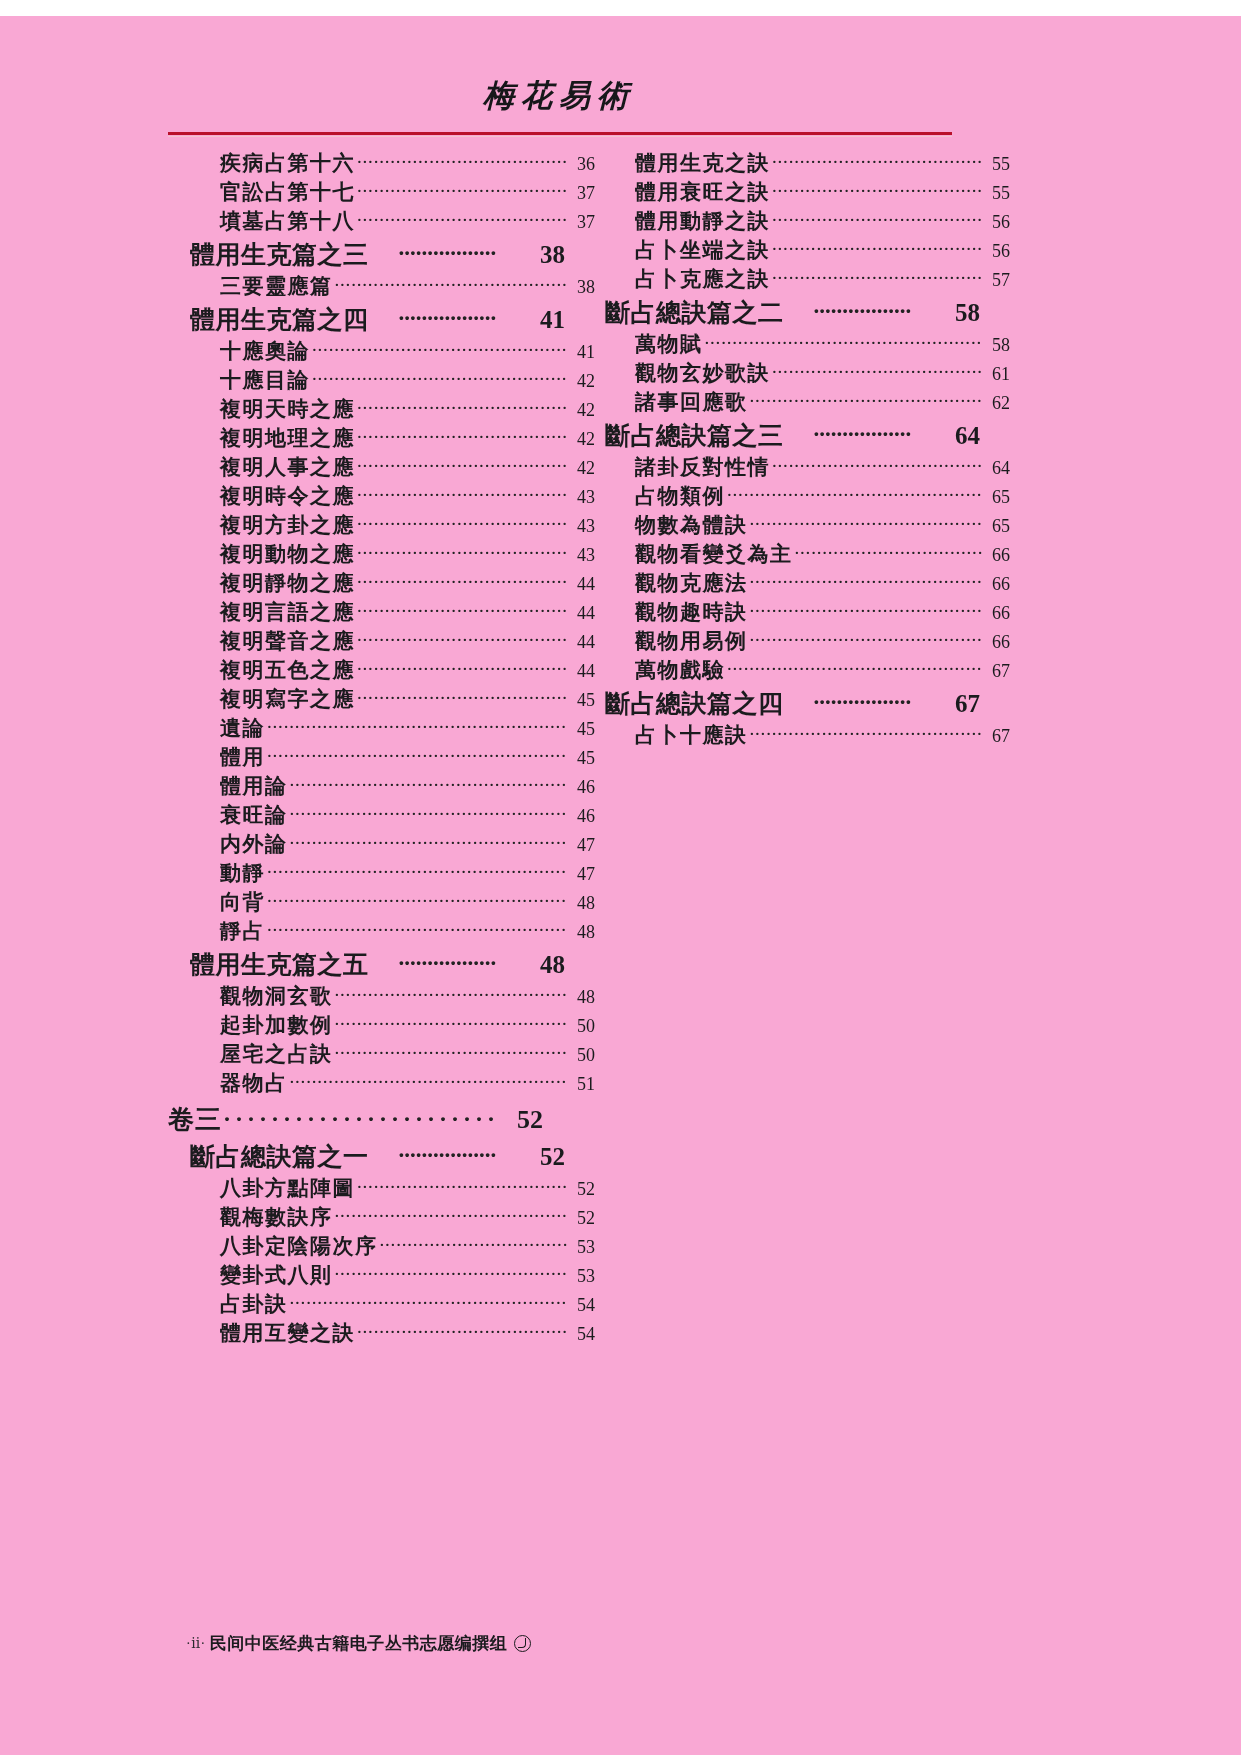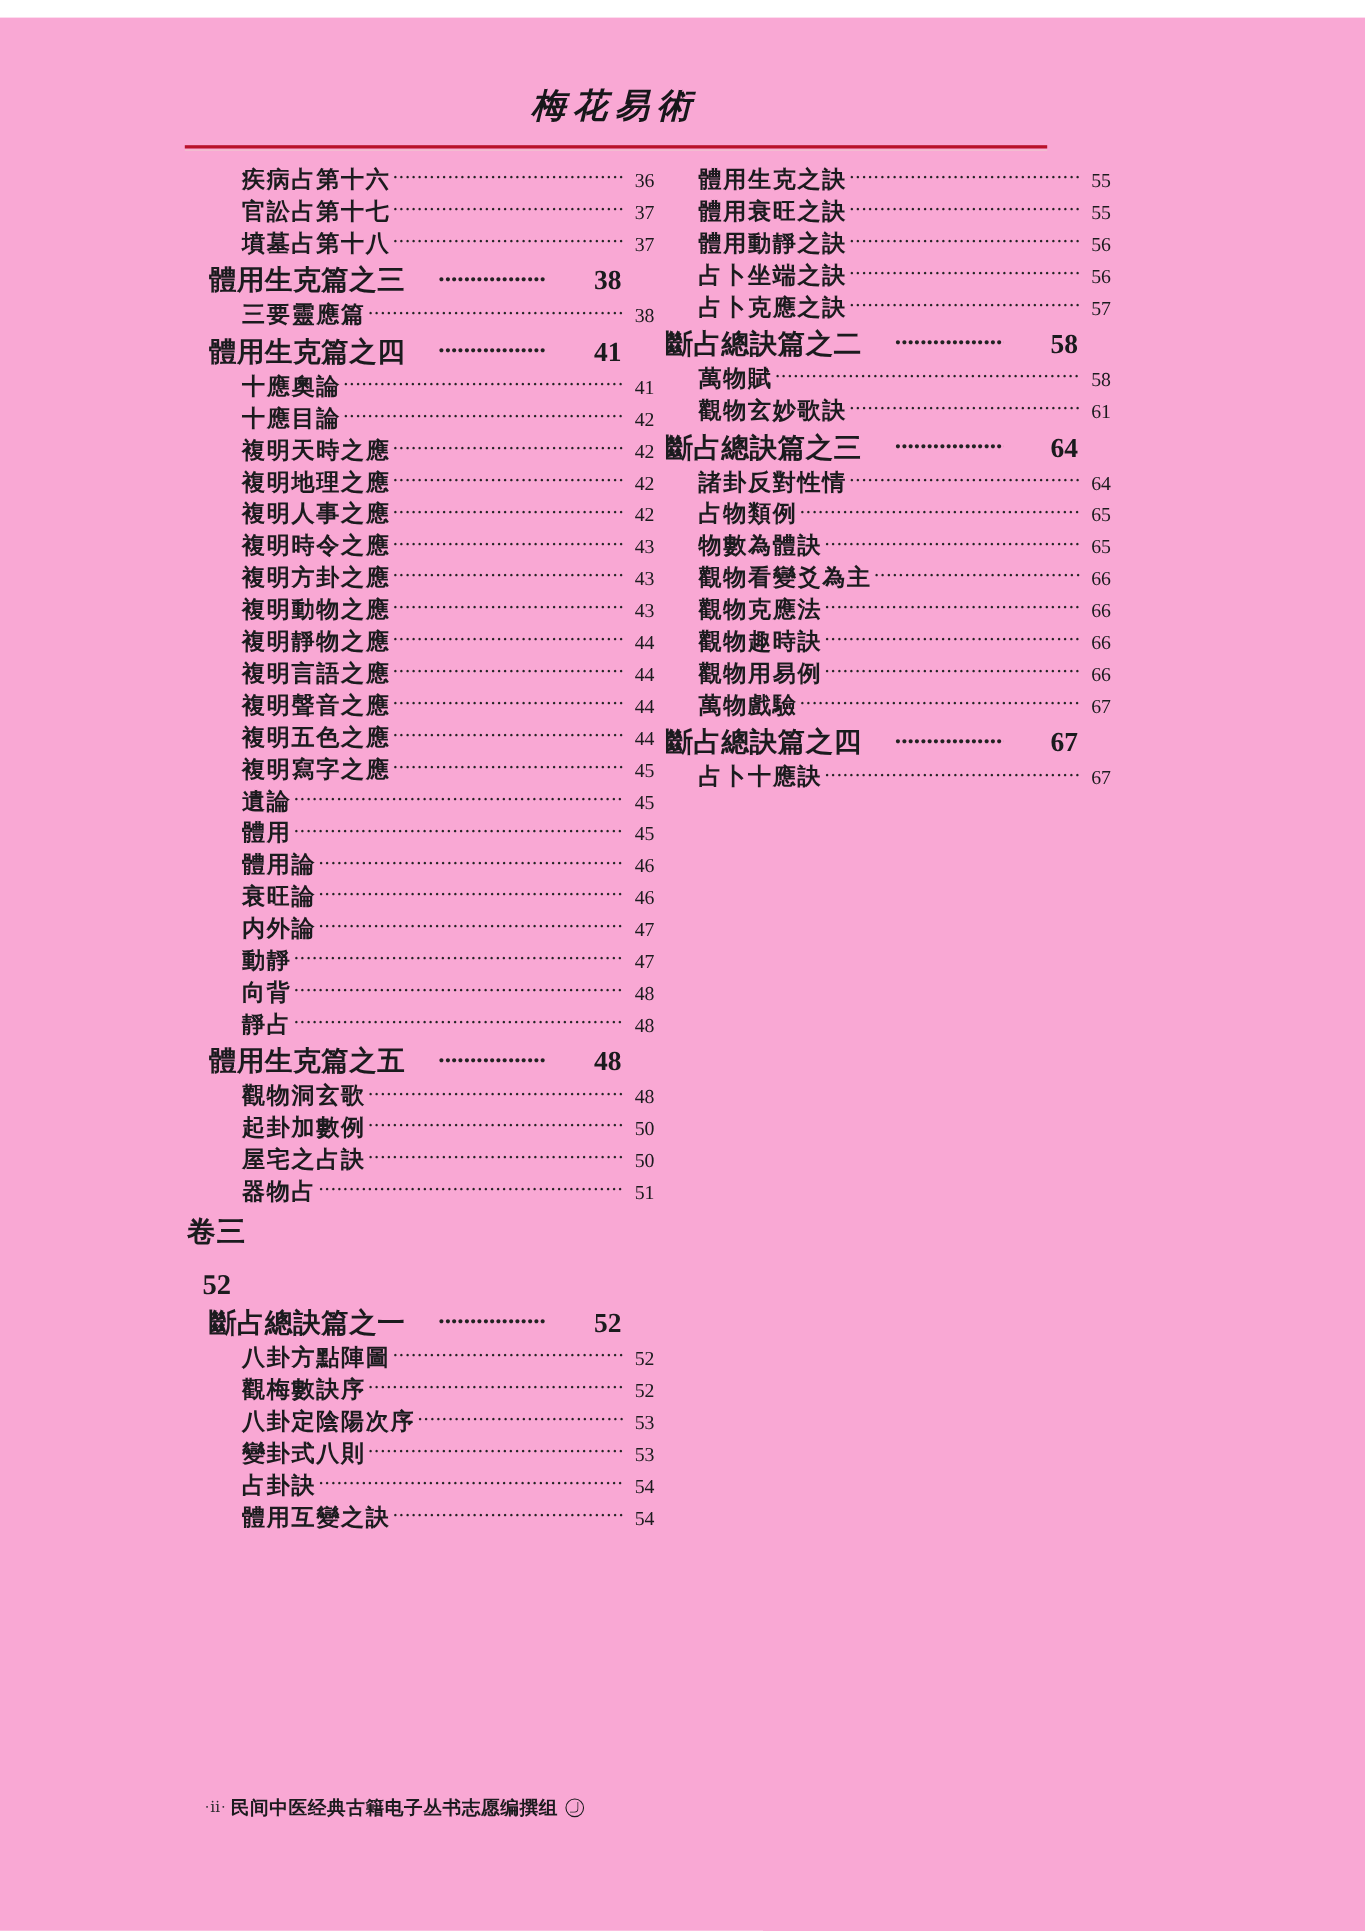--- a/index.html
+++ b/index.html
@@ -109,21 +109,20 @@
     text-align: right;
     color: #1b1b1e;
     min-width: 30px;
   }
 
   
   .lv-juan {
     margin-top: 5px;
     margin-bottom: 2px;
     padding-left: 0px;
-    flex-direction: column;
   }
   .lv-juan .toc-label {
     font-size: 26px;
     font-weight: 700;
     letter-spacing: 1px;
   }
   .lv-juan .toc-page {
     font-size: 26px;
     font-weight: 700;
     min-width: 40px;
@@ -479,20 +478,25 @@
         <div class="toc-row lv2">
           <span class="toc-label">萬物賦</span>
           <span class="toc-dots"></span>
           <span class="toc-page">58</span>
         </div>
         <div class="toc-row lv2">
           <span class="toc-label">觀物玄妙歌訣</span>
           <span class="toc-dots"></span>
           <span class="toc-page">61</span>
         </div>
+        <div class="toc-row lv2">
+          <span class="toc-label">諸事回應歌</span>
+          <span class="toc-dots"></span>
+          <span class="toc-page">62</span>
+        </div>
         <div class="toc-row lv1">
           <span class="toc-label">斷占總訣篇之三</span>
           <span class="toc-dots"></span>
           <span class="toc-page">64</span>
         </div>
         <div class="toc-row lv2">
           <span class="toc-label">諸卦反對性情</span>
           <span class="toc-dots"></span>
           <span class="toc-page">64</span>
         </div>

